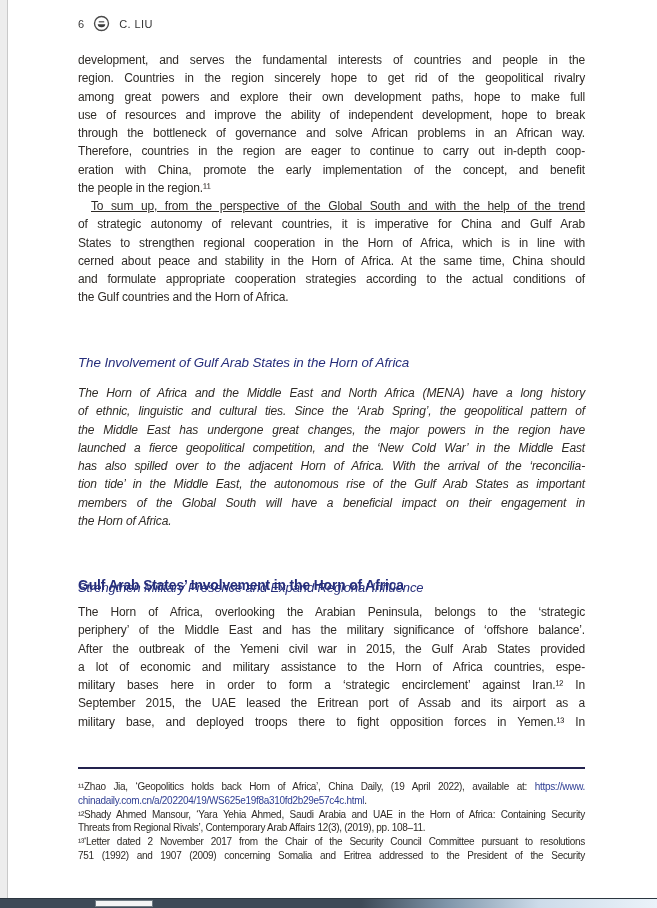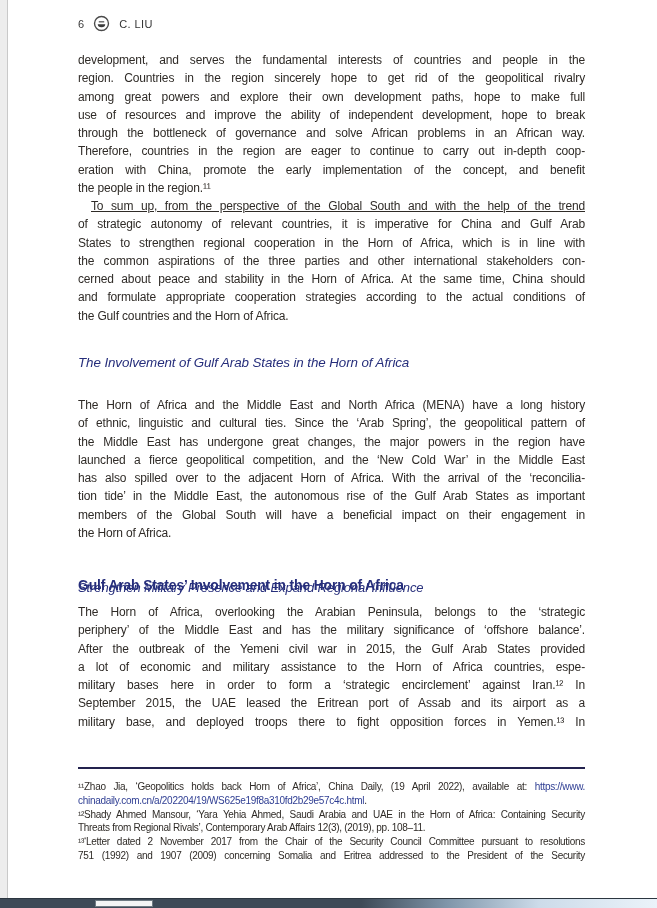--- a/index.html
+++ b/index.html
@@ -73,29 +73,28 @@
     <div class="line">through the bottleneck of governance and solve African problems in an African way.</div>
     <div class="line">Therefore, countries in the region are eager to continue to carry out in-depth coop-</div>
     <div class="line">eration with China, promote the early implementation of the concept, and benefit</div>
     <div class="line last">the people in the region.¹¹</div>
   </div>
 
   <div class="col para" style="top:197px;">
     <div class="line indent">To sum up, from the perspective of the Global South and with the help of the trend</div>
     <div class="line">of strategic autonomy of relevant countries, it is imperative for China and Gulf Arab</div>
     <div class="line">States to strengthen regional cooperation in the Horn of Africa, which is in line with</div>
-    <div class="line">the common aspirations of the three parties and other international stakeholders con-</div>
     <div class="line">cerned about peace and stability in the Horn of Africa. At the same time, China should</div>
     <div class="line">and formulate appropriate cooperation strategies according to the actual conditions of</div>
     <div class="line last">the Gulf countries and the Horn of Africa.</div>
   </div>
 
   <div class="col h-italic" style="top:355px;">The Involvement of Gulf Arab States in the Horn of Africa</div>
 
-  <div class="col para" style="top:396px;">
+  <div class="col para" style="top:384px;font-style:italic;">
     <div class="line">The Horn of Africa and the Middle East and North Africa (MENA) have a long history</div>
     <div class="line">of ethnic, linguistic and cultural ties. Since the ‘Arab Spring’, the geopolitical pattern of</div>
     <div class="line">the Middle East has undergone great changes, the major powers in the region have</div>
     <div class="line">launched a fierce geopolitical competition, and the ‘New Cold War’ in the Middle East</div>
     <div class="line">has also spilled over to the adjacent Horn of Africa. With the arrival of the ‘reconcilia-</div>
     <div class="line">tion tide’ in the Middle East, the autonomous rise of the Gulf Arab States as important</div>
     <div class="line">members of the Global South will have a beneficial impact on their engagement in</div>
     <div class="line last">the Horn of Africa.</div>
   </div>
 

